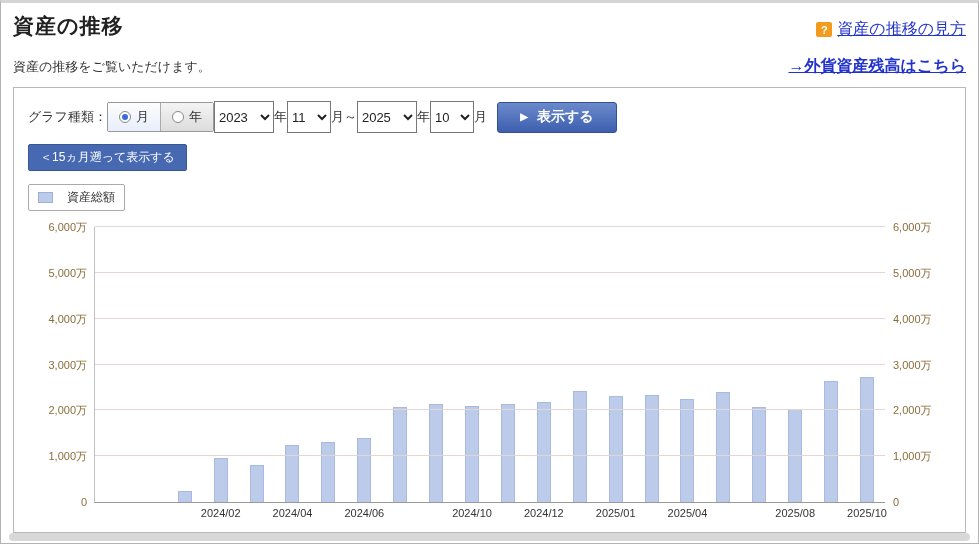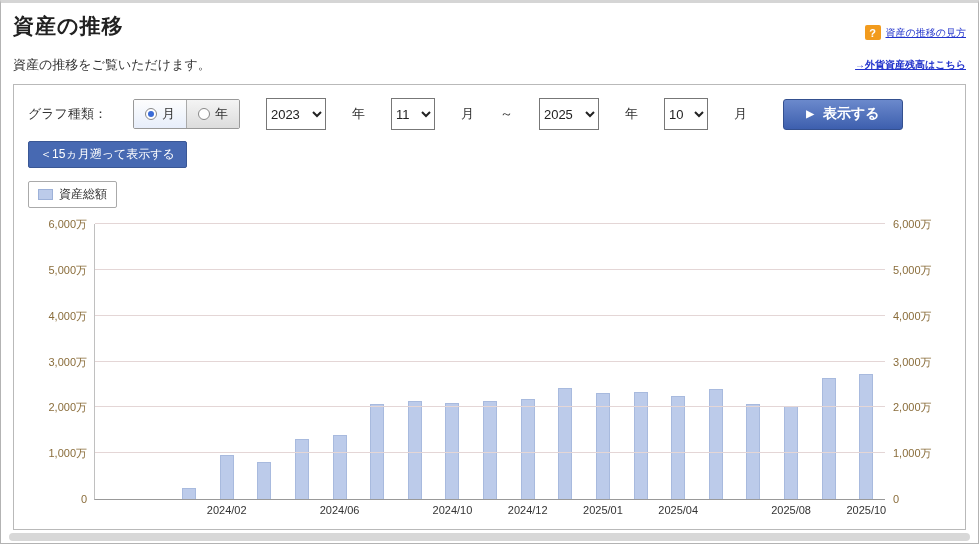--- a/index.html
+++ b/index.html
@@ -5,41 +5,41 @@
   * { margin:0; padding:0; box-sizing:border-box; }
   html,body { width:979px; height:544px; }
   body { font-family:"Liberation Sans","DejaVu Sans",sans-serif; background:#fff; }
   .page { width:979px; height:544px; background:#fff; border:1px solid #b3b3b3; border-top:3px solid #d5d5d5;
           position:relative; overflow:hidden; padding:9px 12px 0; }
   .header-row { display:flex; justify-content:space-between; align-items:flex-end; }
   .page-title { font-size:21px; font-weight:bold; color:#222; letter-spacing:1px; }
   .help { display:flex; align-items:center; gap:5px; margin-top:6px; }
   .help-icon { width:16px; height:15px; background:#f29b1d; color:#fff; font-weight:bold; font-size:11px;
                display:flex; align-items:center; justify-content:center; border-radius:2px; cursor:pointer; }
-  a.link { color:#2233cc; text-decoration:underline; font-size:10px; cursor:pointer; }
+  a.link { color:#2233cc; text-decoration:underline; font-size:16px; cursor:pointer; }
   .desc-row { display:flex; justify-content:space-between; align-items:center; margin-top:16px; font-size:13px; color:#333; }
   .panel { border:1px solid #b9b9b9; margin-top:10px; height:446px; padding:13px 14px; position:relative; background:#fff; }
 
-  .controls { display:flex; align-items:center; gap:26px; font-size:13px; color:#333; }
+  .controls { display:flex; align-items:center; gap:0; font-size:13px; color:#333; }
   .radio-group { display:flex; border:1px solid #999; border-radius:2px; overflow:hidden; }
   .radio-opt { display:flex; align-items:center; gap:5px; padding:5px 11px; cursor:pointer;
                background:linear-gradient(#f4f4f4,#dcdcdc); }
   .radio-opt.selected { background:linear-gradient(#fdfdfd,#e7eefb); border-right:1px solid #aaa; }
   .radio-circle { width:12px; height:12px; border-radius:50%; border:1px solid #888; background:#fff; position:relative; flex:0 0 auto; }
   .radio-circle.on::after { content:""; position:absolute; inset:2px; border-radius:50%; background:#3a6bd6; }
   select { font-size:13px; height:32px; border:1px solid #777; background:#fff; color:#222; }
   .sel-year { width:60px; }
   .sel-month { width:44px; }
   .show-btn { margin-left:10px; width:120px; height:31px; background:linear-gradient(#6b89cc,#3d5fae);
               border:1px solid #34508f; border-radius:3px; color:#fff; font-size:14px; font-weight:bold;
               display:flex; align-items:center; justify-content:center; gap:9px; cursor:pointer; }
   .show-btn .arrow { font-size:10px; line-height:1; }
   .back-btn { margin-top:11px; display:inline-block; background:#4769b2; border:1px solid #3a5795; color:#fff;
               font-size:12px; padding:4px 11px; border-radius:2px; cursor:pointer; }
-  .legend { margin-top:13px; display:inline-flex; align-items:center; gap:6px; border:1px solid #aaa;
+  .legend { margin-top:13px; display:inline-flex; align-items:center; gap:14px; border:1px solid #aaa;
             border-radius:2px; padding:4px 9px; font-size:12px; color:#333; background:#fff; }
   .legend-swatch { width:15px; height:11px; background:#bccbea; border:1px solid #9db1d8; }
 
   .chart-wrap { position:relative; margin:16px 66px 0; }
   .plot { position:relative; height:276px; border-left:1px solid #c0c0c0; border-bottom:1px solid #999; }
   .gridline { position:absolute; left:0; right:0; height:1px; background:#e4d6d6; }
   .ylabel { position:absolute; font-size:11px; color:#8a6d3b; white-space:nowrap; transform:translateY(50%); }
   .ylabel.left { right:100%; padding-right:8px; }
   .ylabel.right { left:100%; padding-left:8px; }
   .bars { position:absolute; inset:0; display:flex; align-items:flex-end;text-align:center; }
@@ -122,20 +122,24 @@
             <div class="slot"></div>
             <div class="slot">
               <div class="bar" title="2024/01：250万円" style="height: 4.16667%; background: rgb(188, 203, 234);"></div>
             </div>
             <div class="slot">
               <div class="bar" title="2024/02：950万円" style="height: 15.8333%; background: rgb(188, 203, 234);"></div>
               <div class="xlabel">2024/02</div>
             </div>
             <div class="slot">
               <div class="bar" title="2024/03：800万円" style="height: 13.3333%; background: rgb(188, 203, 234);"></div>
+            </div>
+            <div class="slot">
+              <div class="bar" title="2024/04：1250万円" style="height: 20.8333%; background: rgb(188, 203, 234);"></div>
+              <div class="xlabel">2024/04</div>
             </div>
             <div class="slot">
               <div class="bar" title="2024/05：1300万円" style="height: 21.6667%; background: rgb(188, 203, 234);"></div>
             </div>
             <div class="slot">
               <div class="bar" title="2024/06：1400万円" style="height: 23.3333%; background: rgb(188, 203, 234);"></div>
               <div class="xlabel">2024/06</div>
             </div>
             <div class="slot">
               <div class="bar" title="2024/07：2080万円" style="height: 34.6667%; background: rgb(188, 203, 234);"></div>

